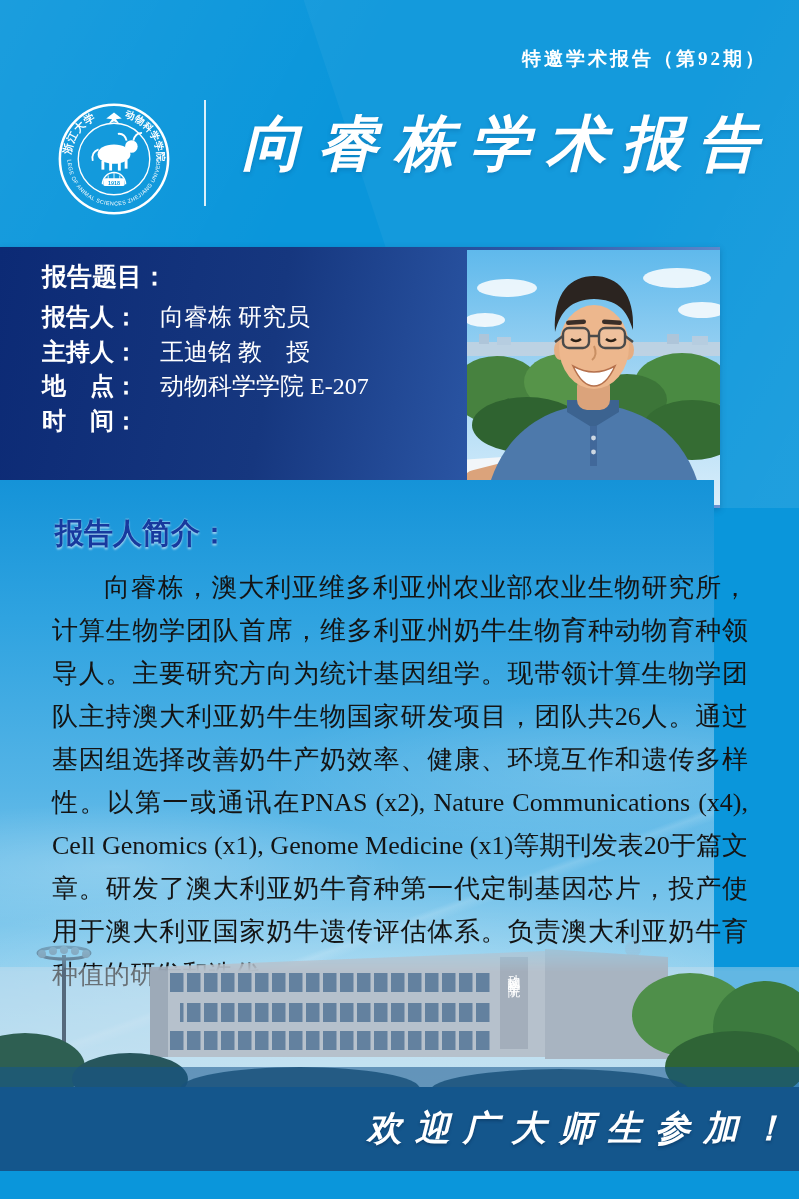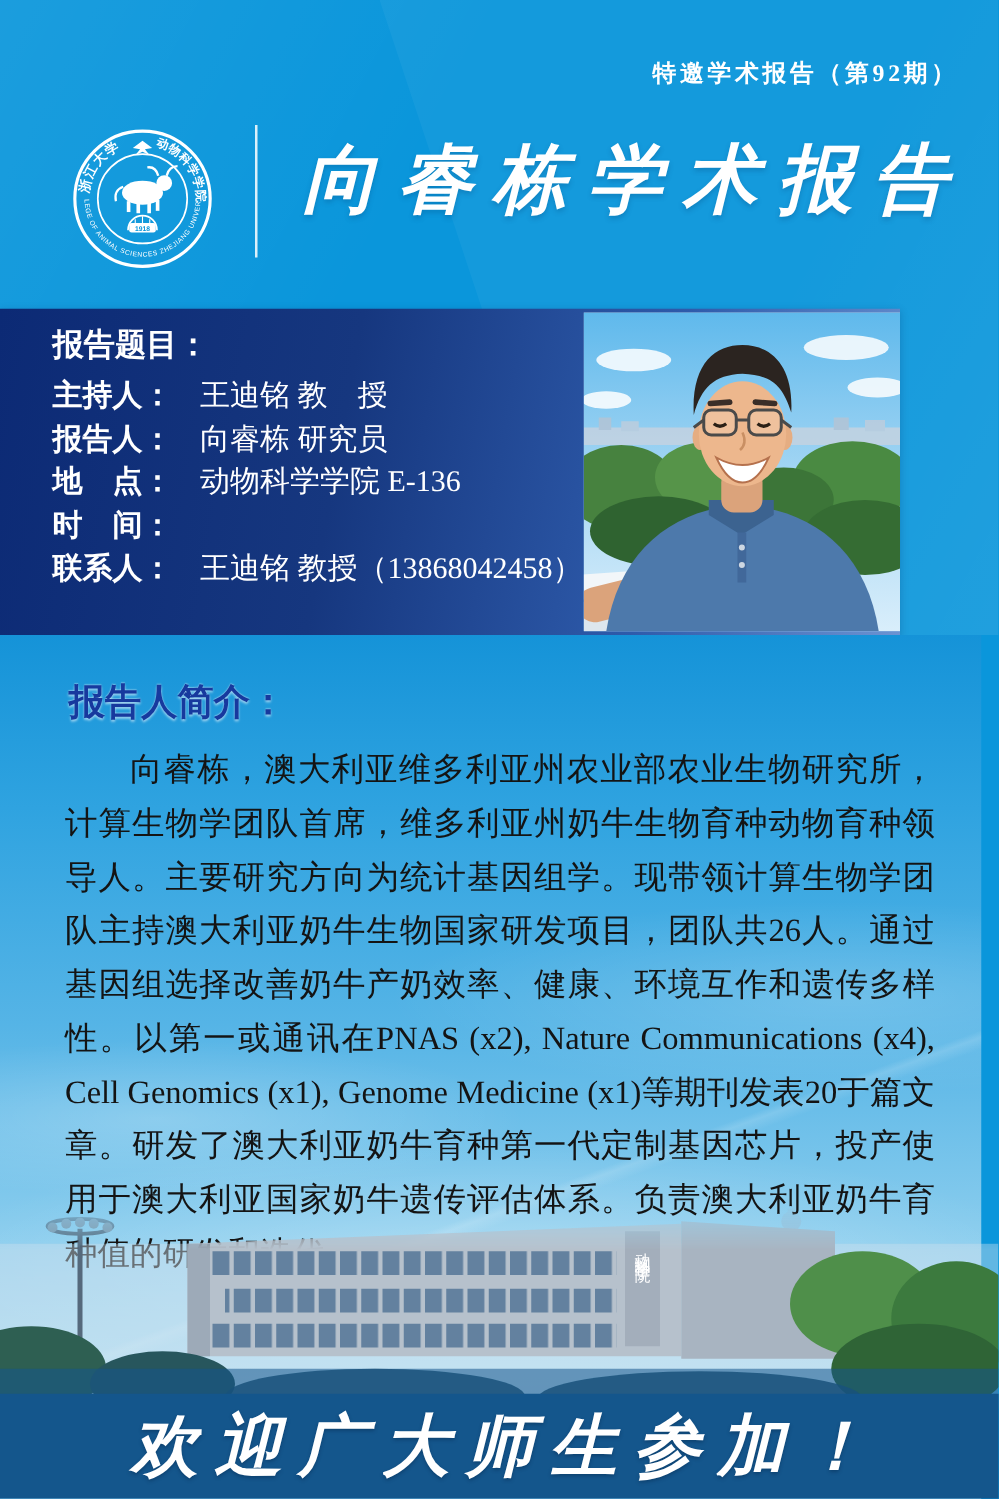--- a/index.html
+++ b/index.html
@@ -33,39 +33,39 @@
   .topic-label{flex:none;}
   .topic-text{flex:1;}
   .info-rows{margin-top:7px;}
   .info-row{display:flex;font-size:24px;line-height:34.6px;}
   .info-row .label{flex:none;min-width:102px;font-weight:bold;}
   .info-row .value{margin-left:16px;font-family:"Liberation Serif",serif;white-space:nowrap;}
 
   .photo{position:absolute;right:0;top:3px;width:253px;height:255px;overflow:hidden;background:#9fcdea;}
 
   
-  .bio-section{position:absolute;top:508px;left:0;width:785px;height:691px;
+  .bio-section{position:absolute;top:480px;left:0;width:714px;height:691px;
     background:
       linear-gradient(160deg, rgba(255,255,255,0) 61.6%, rgba(255,255,255,.14) 62.2%, rgba(255,255,255,0) 63.2%),
       radial-gradient(420px 90px at 16% 56%, rgba(255,255,255,.22), rgba(255,255,255,0) 70%),
       radial-gradient(520px 110px at 86% 42%, rgba(255,255,255,.18), rgba(255,255,255,0) 70%),
       radial-gradient(640px 150px at 50% 74%, rgba(255,255,255,.30), rgba(255,255,255,0) 72%),
       linear-gradient(180deg,#1593d8 0%,#2fa3e0 20%,#55b4e6 45%,#86cbed 68%,#b5e1f4 86%,#d3ecf8 100%);}
   .bio-heading{position:absolute;left:55px;top:34px;margin:0;font-size:29px;font-weight:bold;color:#17399e;
     text-shadow:0 2px 2px rgba(255,255,255,.55), 0 -1px 1px rgba(255,255,255,.35);}
   .bio-text{position:absolute;left:52px;top:86px;width:696px;margin:0;color:#141414;
     font-family:"Liberation Serif",serif;font-size:26px;line-height:43px;text-align:justify;text-indent:2em;}
 
   .building{position:absolute;left:0;top:447px;width:799px;height:172px;
     -webkit-mask-image:linear-gradient(to bottom, rgba(0,0,0,0) 0%, rgba(0,0,0,1) 26%);
     mask-image:linear-gradient(to bottom, rgba(0,0,0,0) 0%, rgba(0,0,0,1) 26%);}
 
   .footer-band{position:absolute;left:0;top:607px;width:799px;height:84px;background:#14568c;}
-  .footer-text{width:100%;text-align:center;color:#fff;margin:0;line-height:82px;
-    font-family:"DejaVu Serif",serif;font-style:italic;font-weight:bold;font-size:54px;
+  .footer-text{width:100%;text-align:right;color:#fff;margin:0;line-height:82px;
+    font-family:"DejaVu Serif",serif;font-style:italic;font-weight:bold;font-size:35px;
     letter-spacing:13px;text-indent:13px;text-shadow:0 2px 3px rgba(0,30,60,.35);}
 </style>
 </head>
 <body>
 
 <div class="poster">
 
   <div class="top-azure">
     <div class="wedge"></div>
 
@@ -113,37 +113,33 @@
     <h1 class="main-title">向睿栋学术报告</h1>
   </div>
 
   <div class="info-box">
     <div class="info-content">
       <div class="topic-row">
         <span class="topic-label">报告题目：</span>
       </div>
       <div class="info-rows">
         <div class="info-row">
+          <span class="label">报告人：</span>
+          <span class="value">向睿栋 研究员</span>
+        </div>
+        <div class="info-row">
           <span class="label">主持人：</span>
           <span class="value">王迪铭 教　授</span>
         </div>
         <div class="info-row">
-          <span class="label">报告人：</span>
-          <span class="value">向睿栋 研究员</span>
-        </div>
-        <div class="info-row">
           <span class="label">地　点：</span>
-          <span class="value">动物科学学院 E-136</span>
+          <span class="value">动物科学学院 E-207</span>
         </div>
         <div class="info-row">
           <span class="label">时　间：</span>
-        </div>
-        <div class="info-row">
-          <span class="label">联系人：</span>
-          <span class="value">王迪铭 教授（13868042458）</span>
         </div>
       </div>
     </div>
 
     <div class="photo">
       <svg width="253" height="255" viewBox="0 0 253 255">
         <defs>
           <linearGradient id="skyg" x1="0" y1="0" x2="0" y2="1">
             <stop offset="0" stop-color="#5fb9ec"></stop>
               <stop offset=".55" stop-color="#a9d8f4"></stop>

